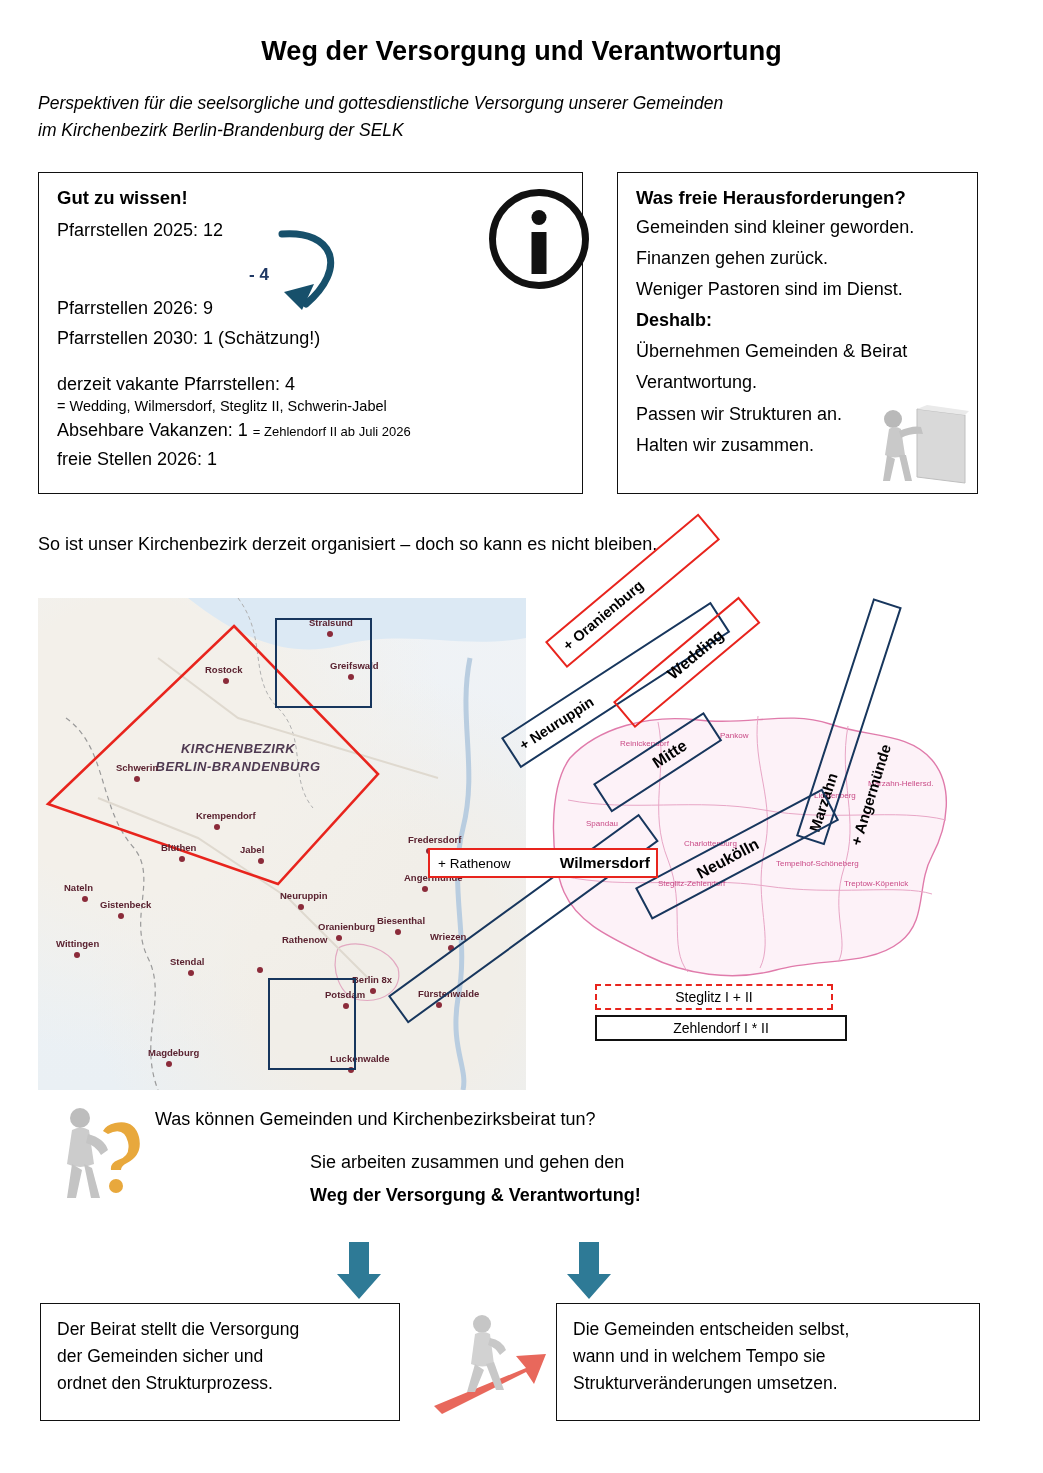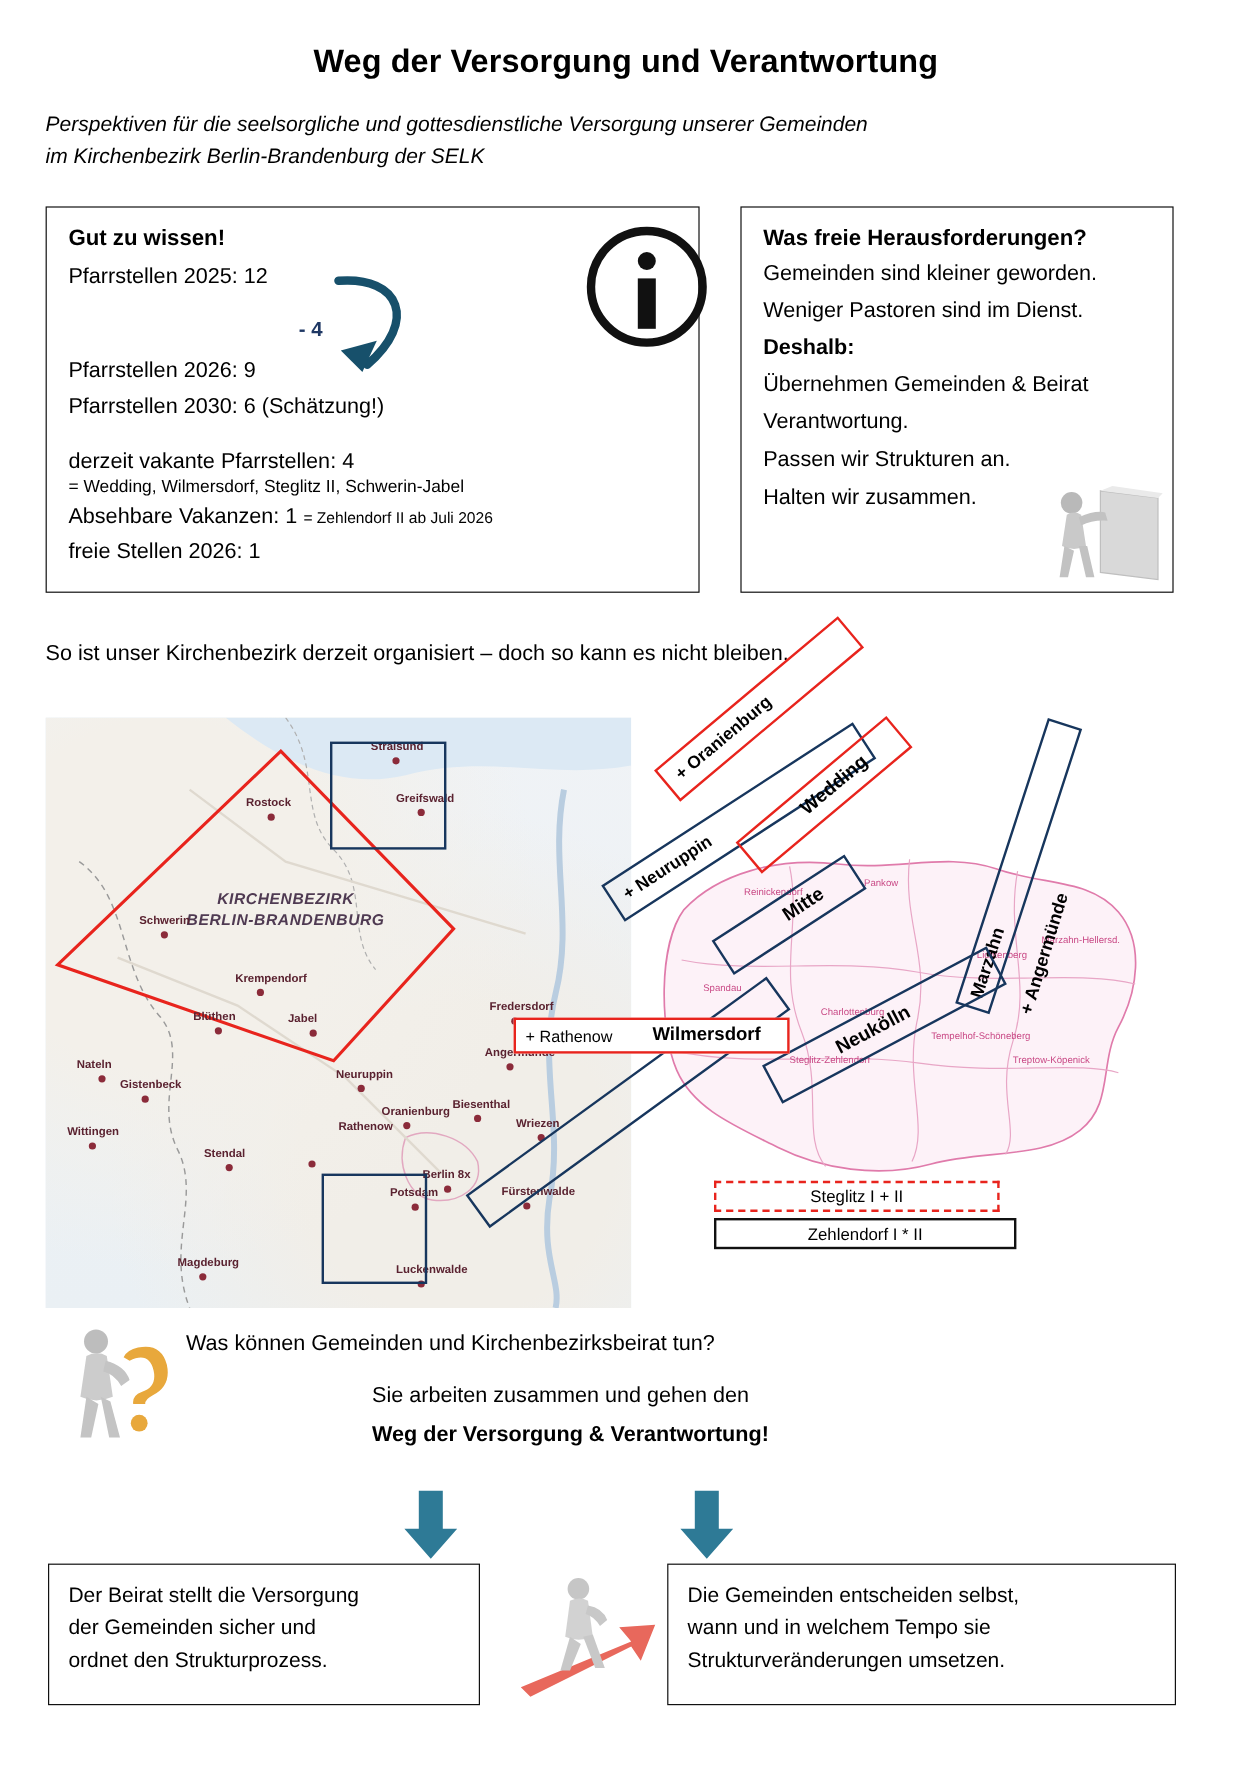--- a/index.html
+++ b/index.html
@@ -285,21 +285,21 @@
   <div class="subtitle">
     <div>Perspektiven für die seelsorgliche und gottesdienstliche Versorgung unserer Gemeinden</div>
     <div>im Kirchenbezirk Berlin-Brandenburg der SELK</div>
   </div>
 
   <div class="box" id="box-left">
     <div class="inner">
       <div class="box-head l1">Gut zu wissen!</div>
       <div class="box-line l2">Pfarrstellen 2025: 12</div>
       <div class="box-line l3">Pfarrstellen 2026: 9</div>
-      <div class="box-line l4">Pfarrstellen 2030: 6 (Schätzung!)</div>
+      <div class="box-line l4">Pfarrstellen 2030: 1 (Schätzung!)</div>
       <div class="box-line l5">derzeit vakante Pfarrstellen: 4</div>
       <div class="small l6">= Wedding, Wilmersdorf, Steglitz II, Schwerin-Jabel</div>
       <div class="box-line l7"><span>Absehbare Vakanzen:  1 </span><span class="inline-small">= Zehlendorf II ab Juli 2026</span></div>
       <div class="box-line l8">freie Stellen 2026: 1</div>
     </div>
 
     <div class="info-icon">
       <div class="dot"></div>
       <div class="stem"></div>
     </div>
@@ -308,20 +308,21 @@
   <svg class="arrow-svg" viewBox="0 0 110 110">
     <path d="M20 12 C 72 8, 86 46, 44 82" fill="none" stroke="#17506b" stroke-width="7" stroke-linecap="round"></path>
     <path d="M52 62 L40 88 L22 70 Z" fill="#17506b"></path>
   </svg>
   <div class="minus4">- 4</div>
 
   <div class="box" id="box-right">
     <div class="inner">
       <div class="box-head">Was freie Herausforderungen?</div>
       <div class="box-line rl">Gemeinden sind kleiner geworden.</div>
+      <div class="box-line rl">Finanzen gehen zurück.</div>
       <div class="box-line rl">Weniger Pastoren sind im Dienst.</div>
       <div class="box-line rl" style="font-weight:bold">Deshalb:</div>
       <div class="box-line rl">Übernehmen Gemeinden &amp; Beirat</div>
       <div class="box-line rl">Verantwortung.</div>
       <div class="box-line rl">Passen wir Strukturen an.</div>
       <div class="box-line rl">Halten wir zusammen.</div>
     </div>
 
     <svg class="person-right" viewBox="0 0 104 86">
       <polygon points="52,8 100,14 100,82 52,76" fill="#d9d9d9" stroke="#bfbfbf" stroke-width="1"></polygon>
@@ -466,21 +467,21 @@
 
     <div class="rot-box navy" style="left:597px; top:290px; width:212px; height:36px; transform:rotate(-28deg); transform-origin:left top; padding-left:60px; font-size:16px;">
       <span>Neukölln</span>
     </div>
 
     <div class="rot-box navy" style="left:350px; top:398px; width:310px; height:34px; transform:rotate(-36deg); transform-origin:left top;"></div>
 
     <div class="flat-box red" style="left:390px; top:250px; width:230px; height:30px; justify-content:flex-start; padding-left:8px; font-size:13.5px; font-weight:normal;">
       <span>+ Rathenow</span>
       <span style="flex:1"></span>
-      <span style="font-weight:bold;font-size:15.5px;padding-right:22px">Wilmersdorf</span>
+      <span style="font-weight:bold;font-size:15.5px;padding-right:6px">Wilmersdorf</span>
     </div>
 
     <div class="flat-box dashed-red" style="left:557px; top:386px; width:238px; height:26px; font-size:14px;">
       <span>Steglitz I + II</span>
     </div>
 
     <div class="flat-box navy" style="left:557px; top:417px; width:252px; height:26px; font-size:14px;">
       <span>Zehlendorf I * II</span>
     </div>
 

